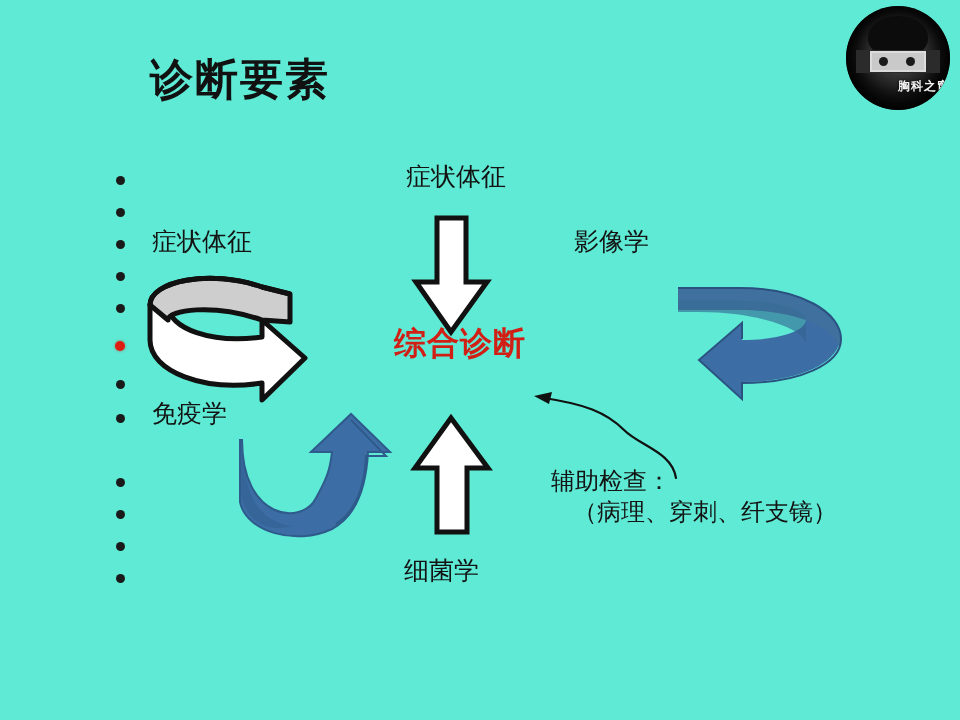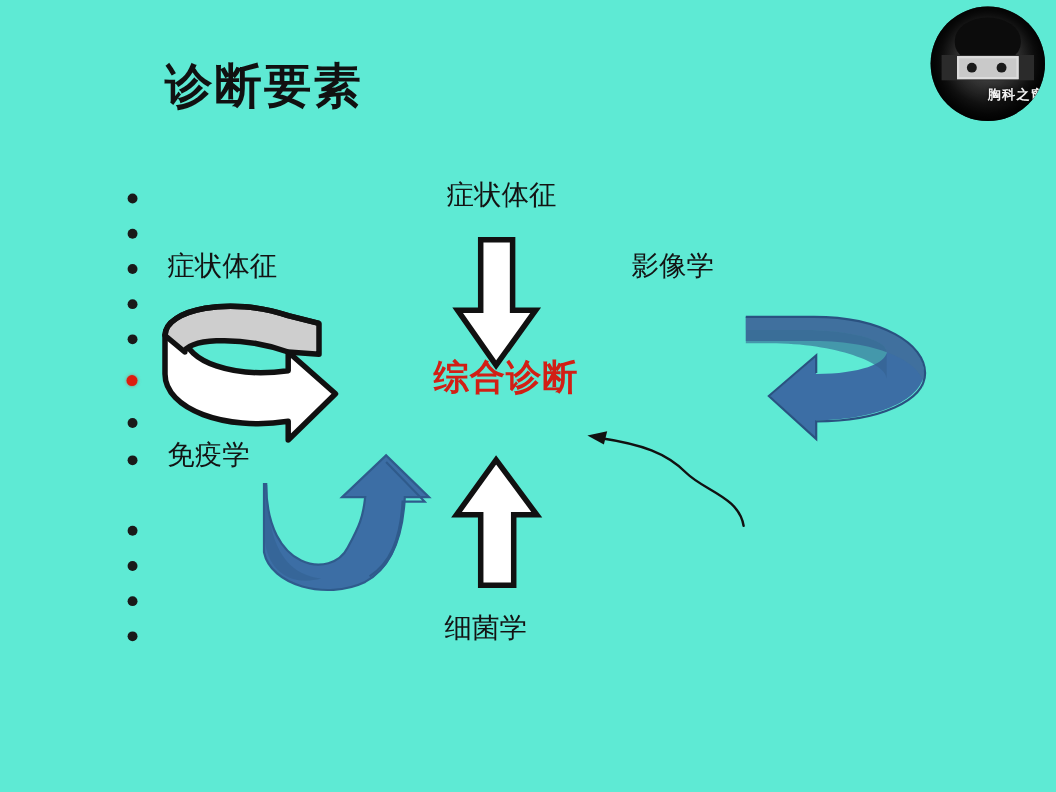--- a/index.html
+++ b/index.html
@@ -214,14 +214,18 @@
   <div class="label" id="label-imaging" style="left:574px; top:228px;">影像学</div>
 
   <div class="label" id="label-molecular" style="left:152px; top:228px;">症状体征</div>
 
   <div class="label" id="label-immunology" style="left:152px; top:400px;text-align:center;">免疫学</div>
 
   <div class="label" id="label-bacteriology" style="left:404px; top:557px;">细菌学</div>
 
   <div class="label" id="label-center-result" style="left:394px; top:325px;">综合诊断</div>
 
+  <div class="label" id="label-aux" style="left:551px; top:466px;">
+    <span class="aux-l1">辅助检查：</span>
+    <span class="aux-l2">（病理、穿刺、纤支镜）</span>
+  </div>
 
 </div>
 
 </body></html>

